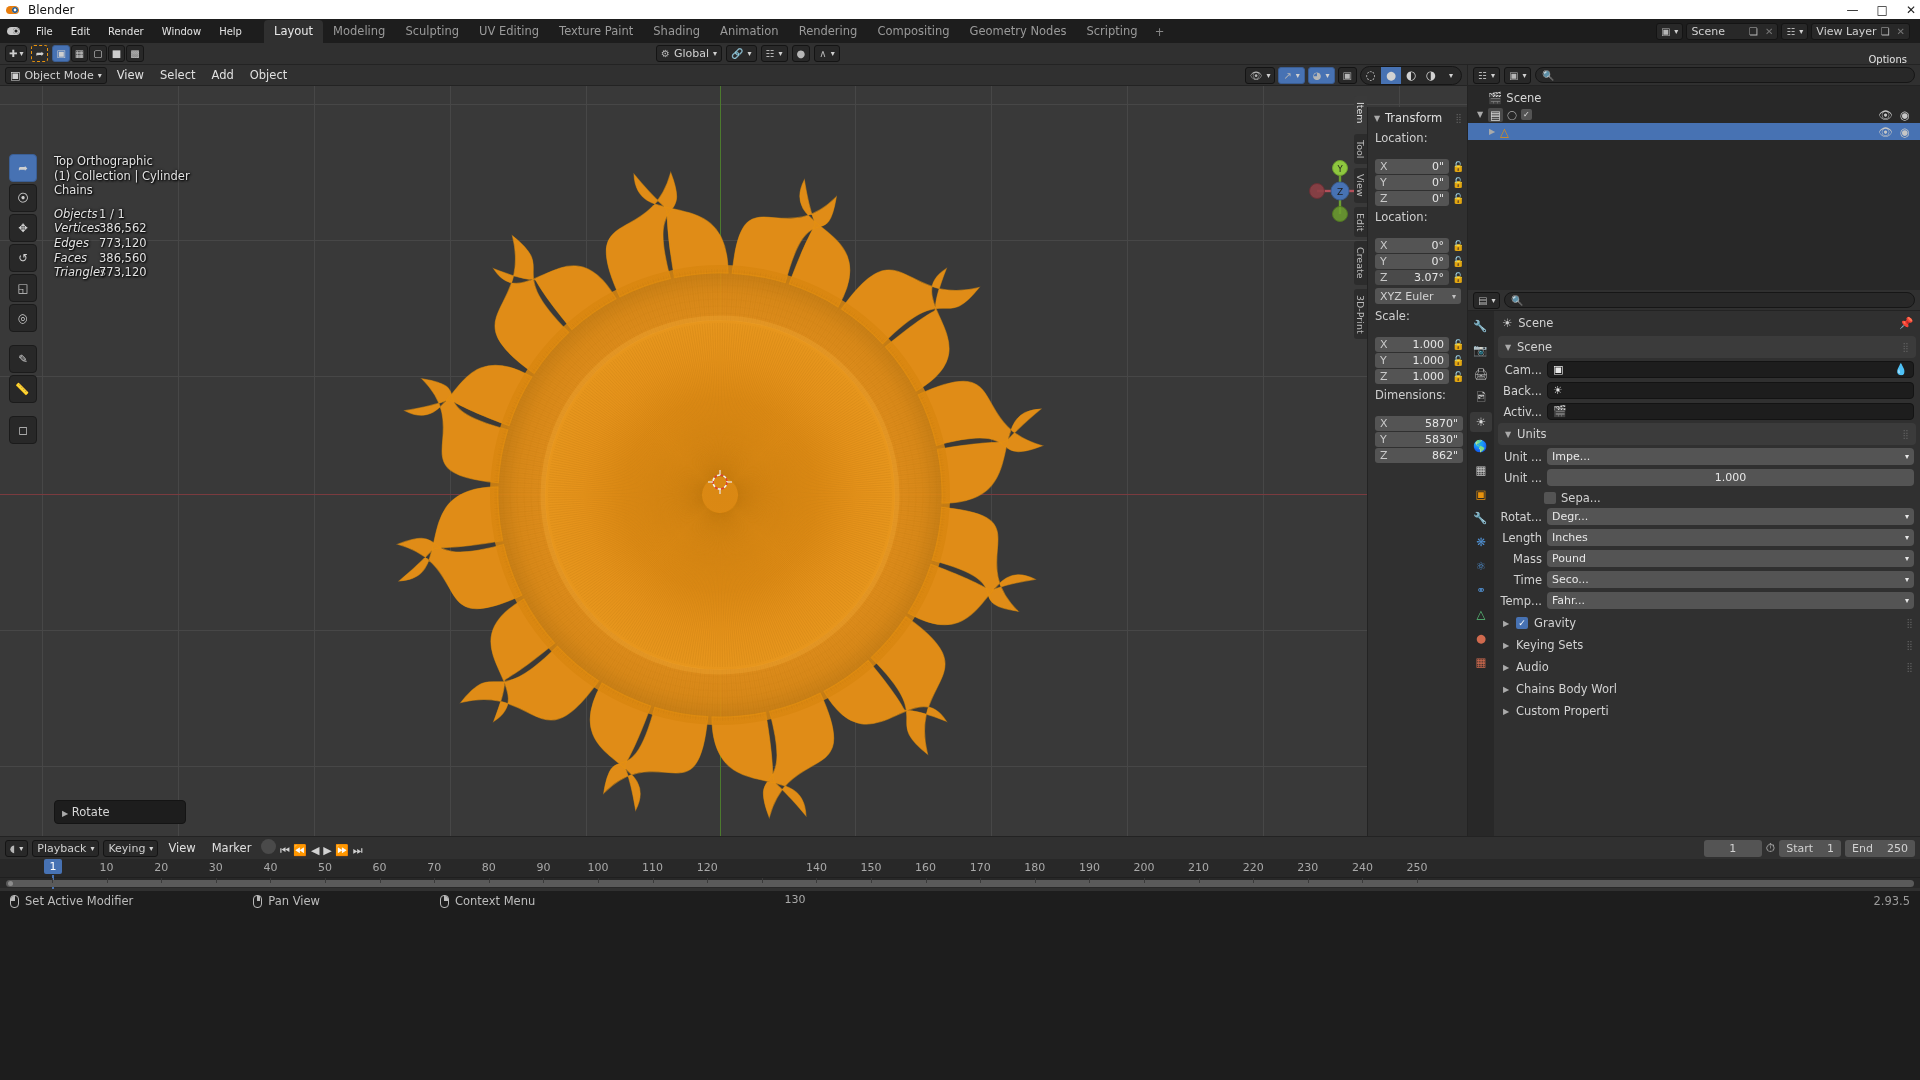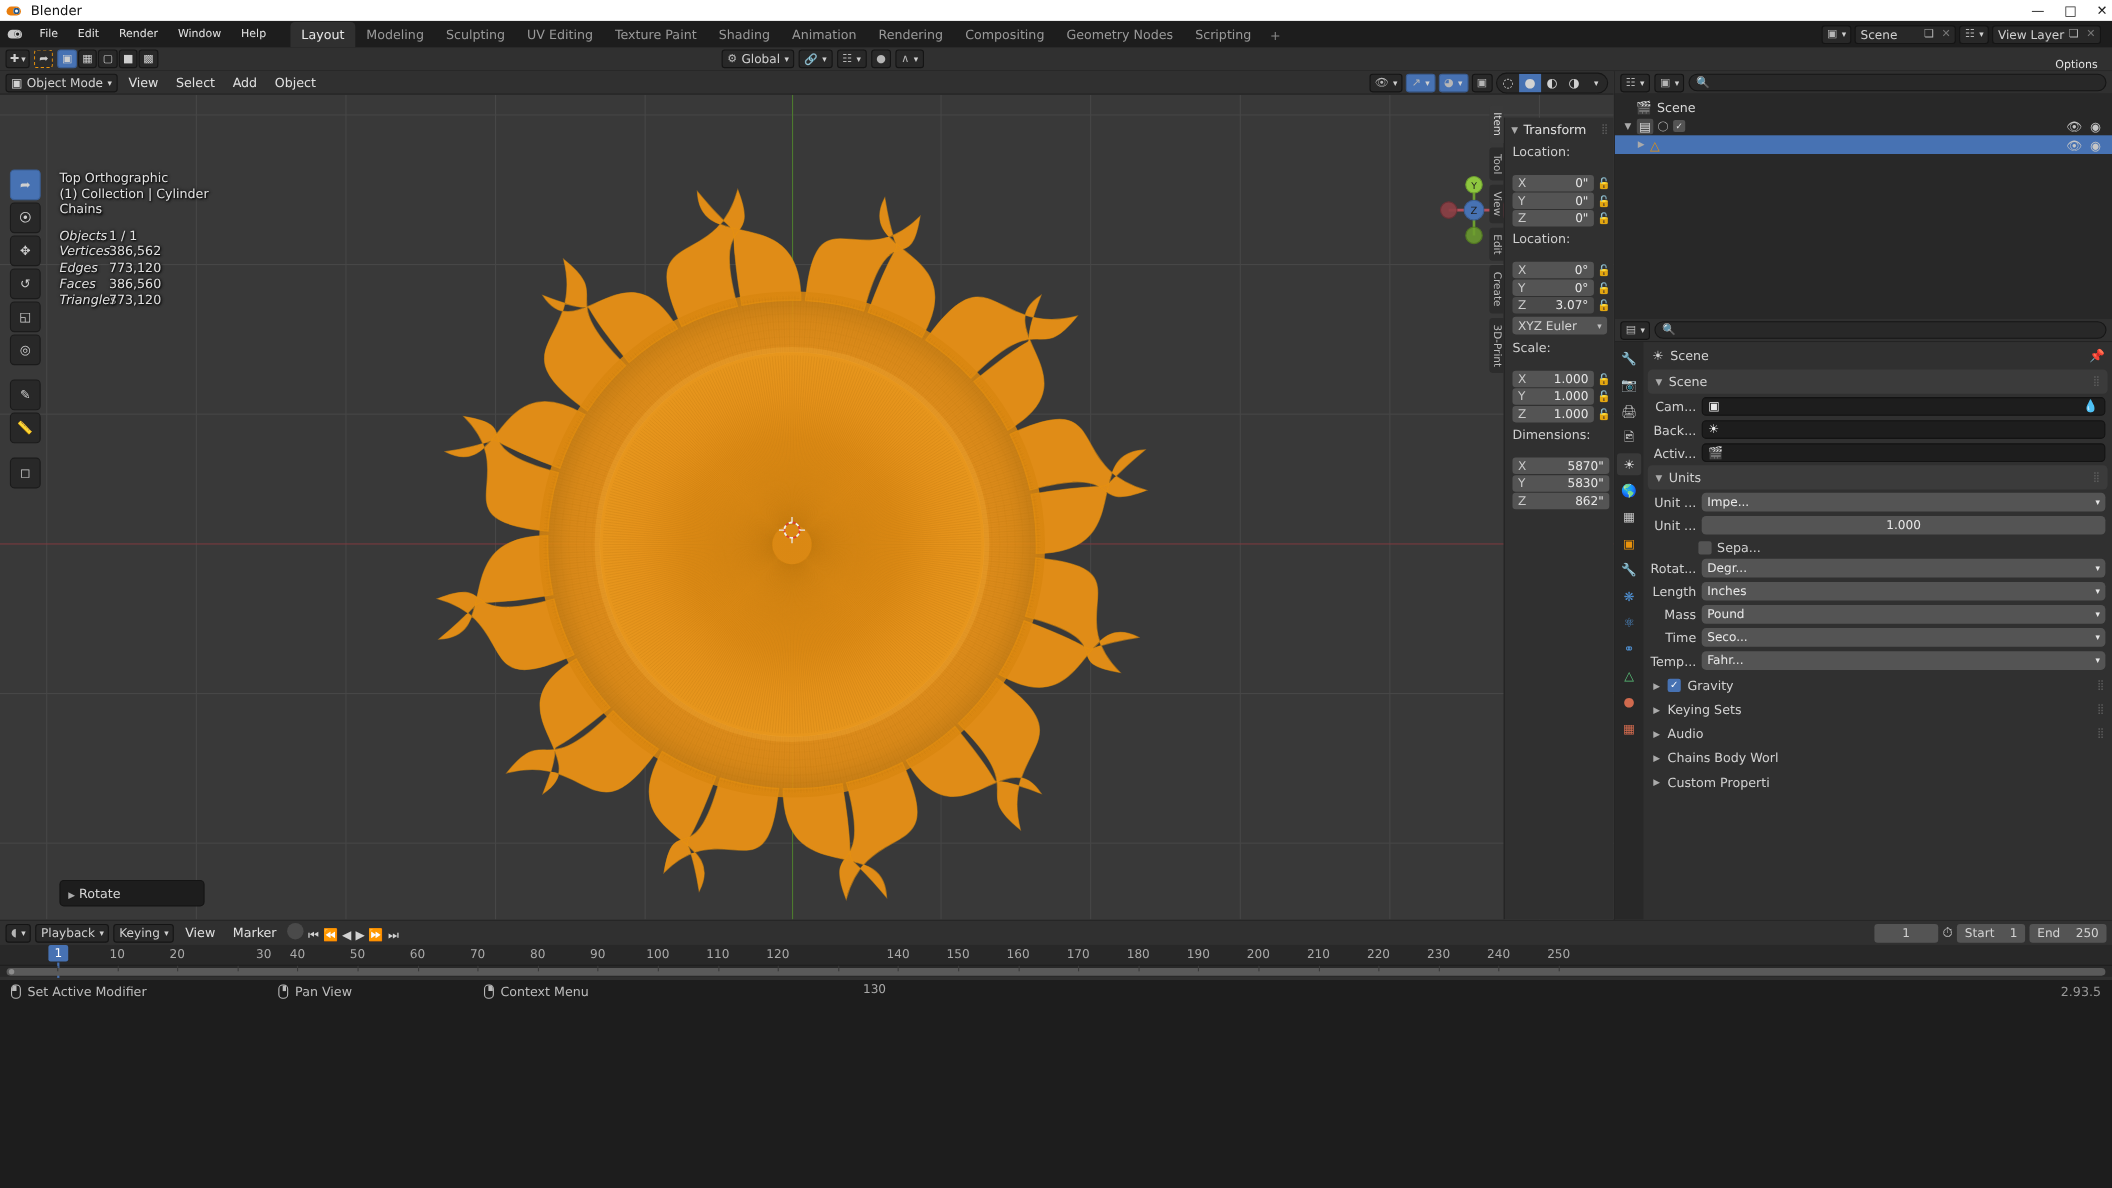--- a/index.html
+++ b/index.html
@@ -1762,21 +1762,21 @@
       <span class="se-field">
           <span>End</span>
           <span>250</span>
         </span>
     </span>
   </div>
   <div id="tl-ruler">
     <div id="playhead" style="left:44px">1</div>
   <div class="tick" style="left: 106.6px;">10</div>
       <div class="tick" style="left: 161.2px;">20</div>
-      <div class="tick" style="left: 215.8px; margin-left: 24px;">30</div>
+      <div class="tick" style="left: 215.8px;">30</div>
       <div class="tick" style="left: 270.4px;">40</div>
       <div class="tick" style="left: 325px;">50</div>
       <div class="tick" style="left: 379.6px;">60</div>
       <div class="tick" style="left: 434.2px;">70</div>
       <div class="tick" style="left: 488.8px;">80</div>
       <div class="tick" style="left: 543.4px; text-align: right;">90</div>
       <div class="tick" style="left: 598px;">100</div>
       <div class="tick" style="left: 652.6px;">110</div>
       <div class="tick" style="left: 707.2px;">120</div>
       <div class="tick" style="left: 795px; margin-top: 32px;">130</div>

